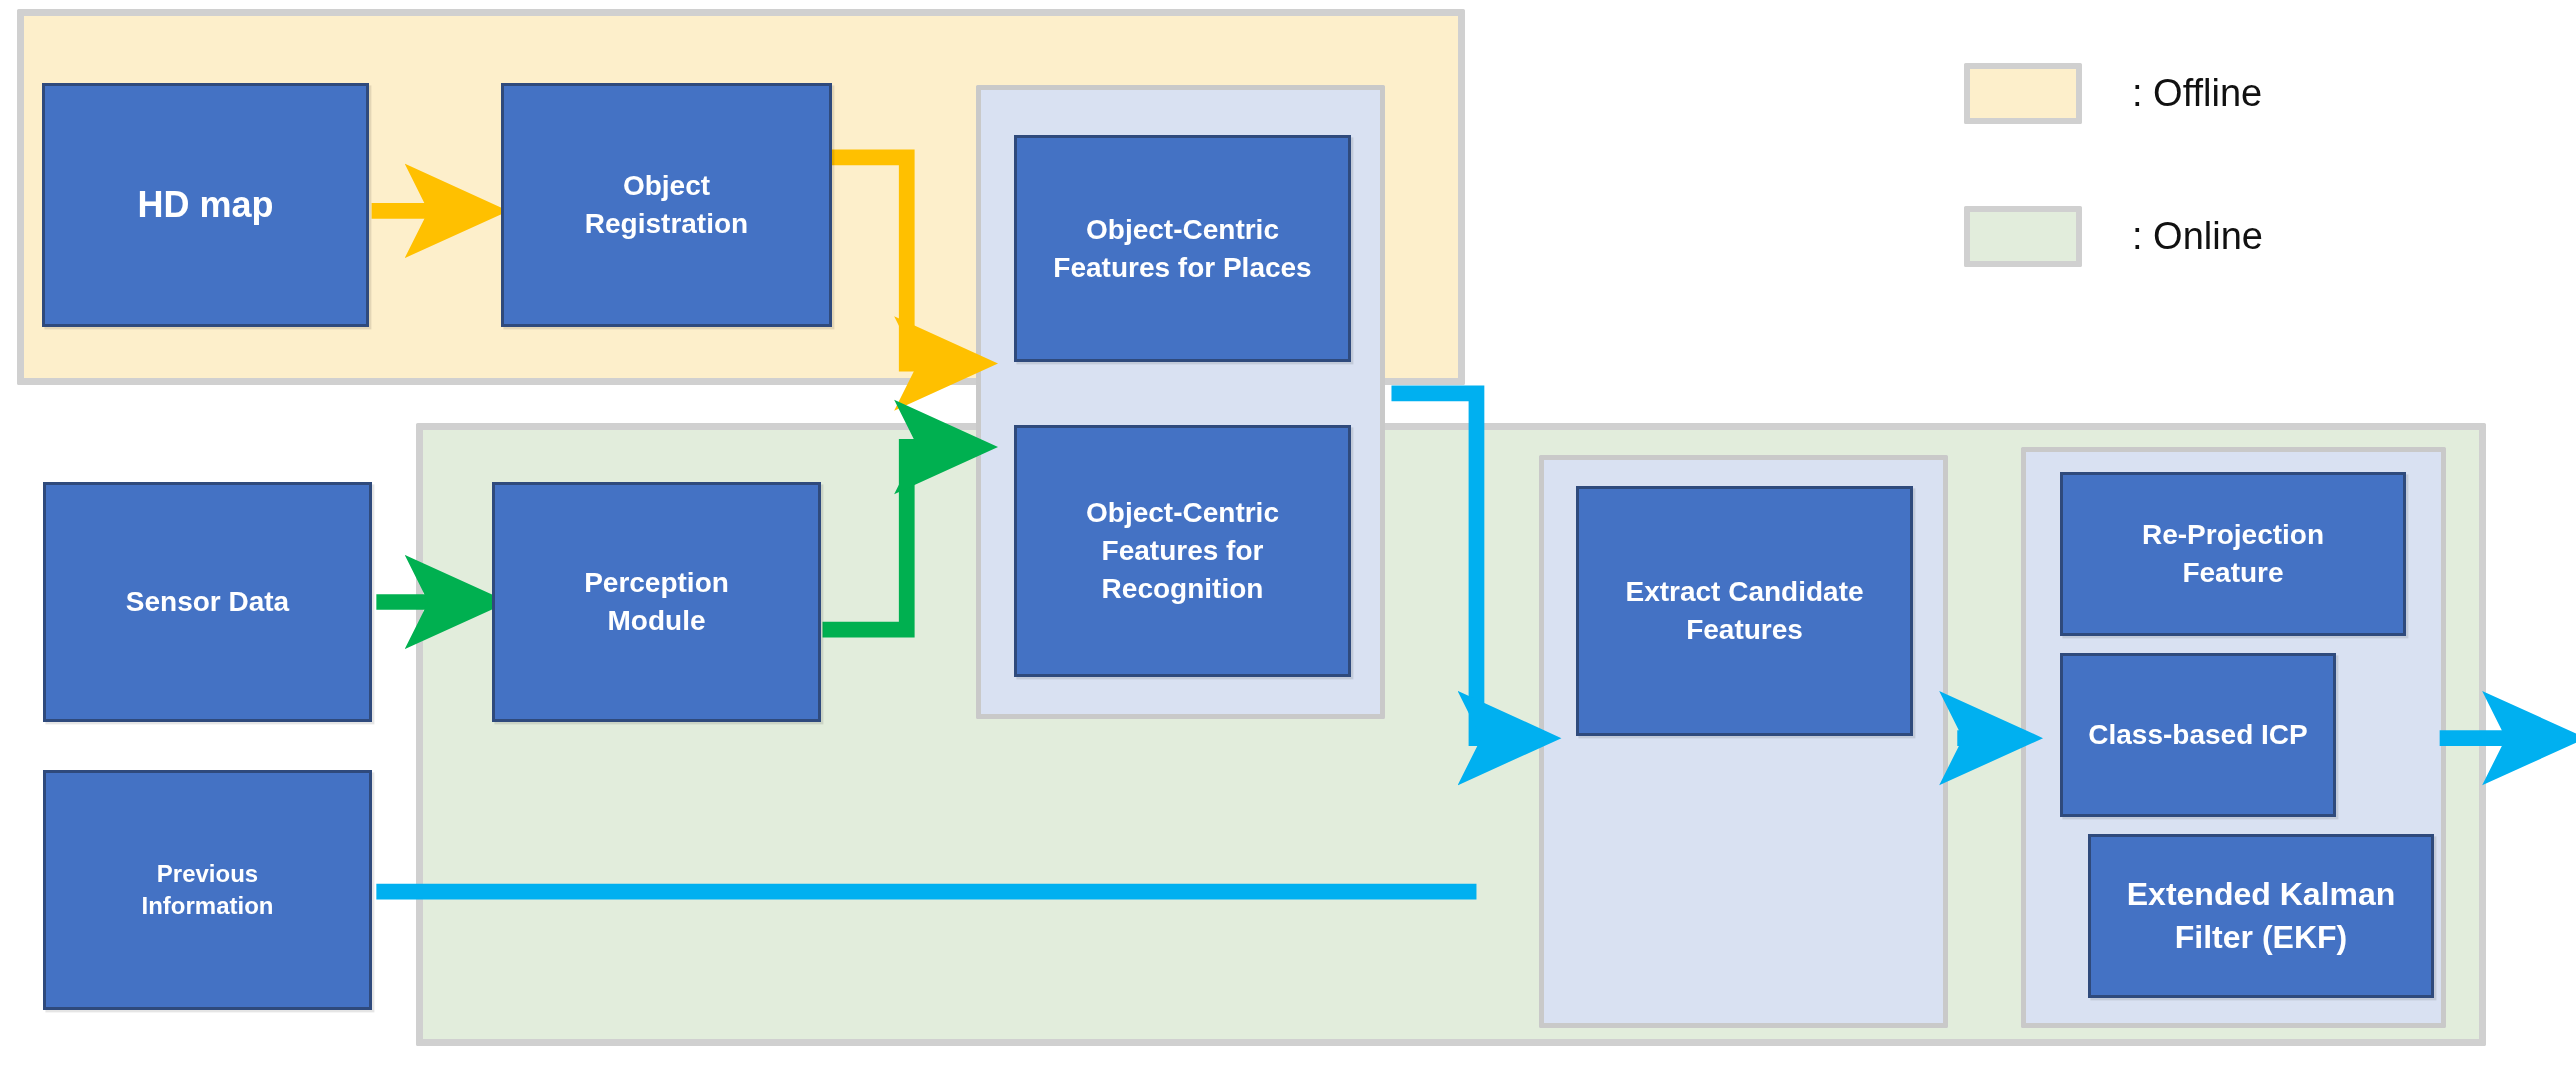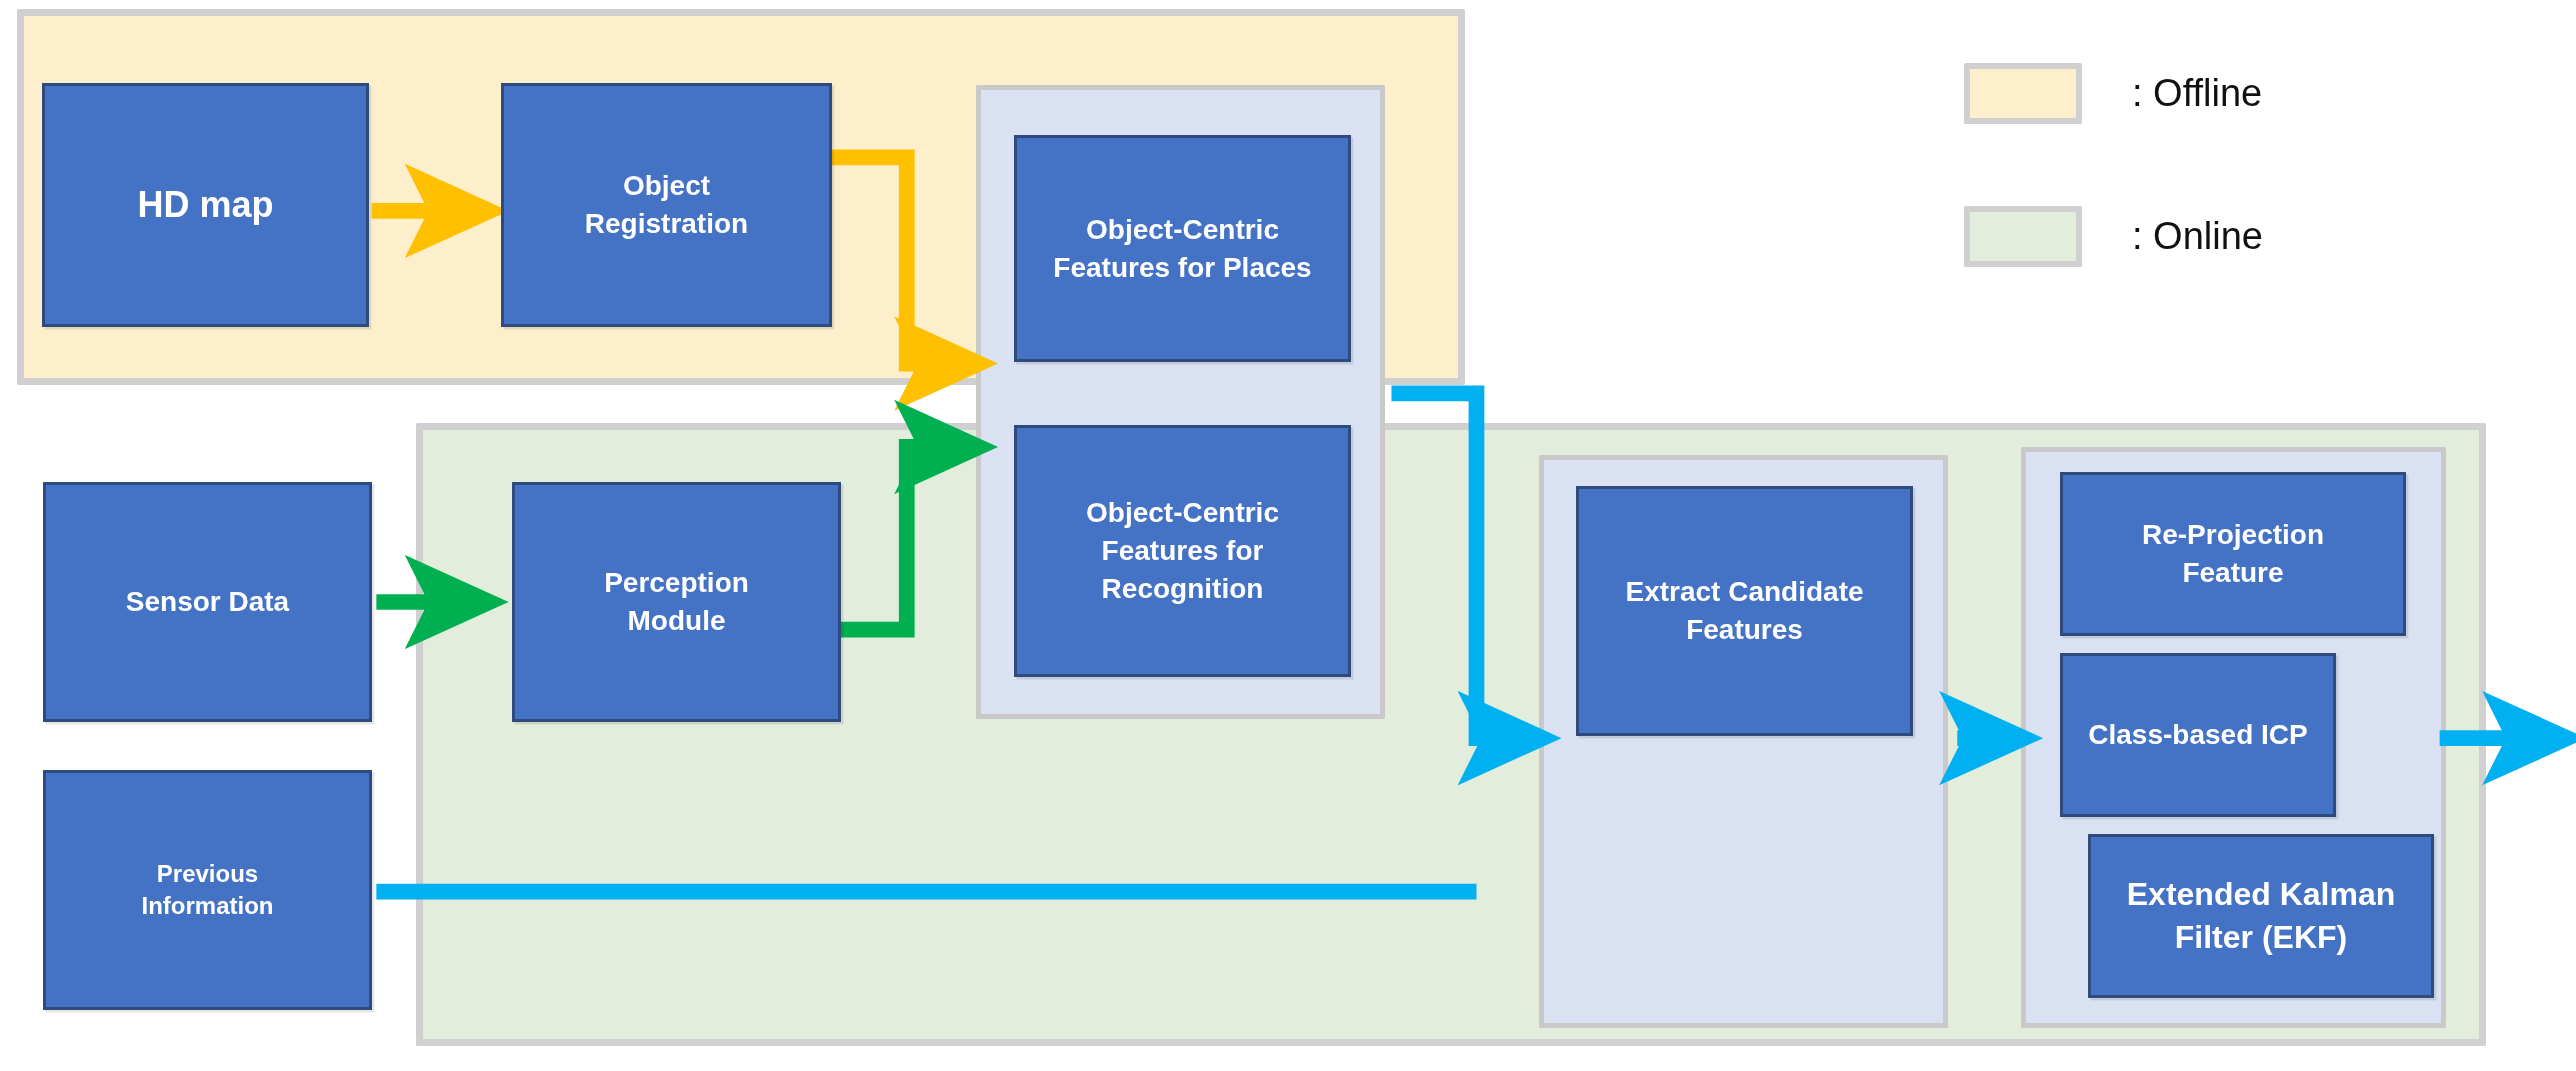--- a/index.html
+++ b/index.html
@@ -161,21 +161,21 @@
   </div>
 
   <div class="proc" style="left:43px; top:482px; width:329px; height:240px; font-size:28px;">
     <span>Sensor Data</span>
   </div>
 
   <div class="proc" style="left:43px; top:770px; width:329px; height:240px; font-size:24px;">
     <span>Previous<br>Information</span>
   </div>
 
-  <div class="proc" style="left:492px; top:482px; width:329px; height:240px; font-size:28px;margin-left:20px;">
+  <div class="proc" style="left:492px; top:482px; width:329px; height:240px; font-size:28px;">
     <span>Perception<br>Module</span>
   </div>
 
   <div class="proc" style="left:1576px; top:486px; width:337px; height:250px; font-size:28px;">
     <span>Extract Candidate<br>Features</span>
   </div>
 
 
   <div class="proc" style="left:2060px; top:472px; width:346px; height:164px; font-size:28px;">
     <span>Re-Projection<br>Feature</span>

